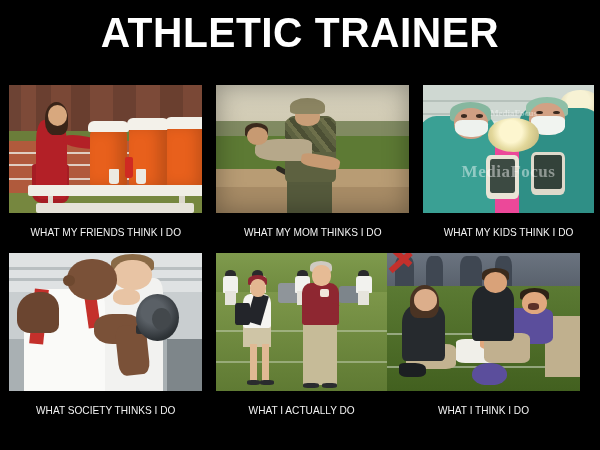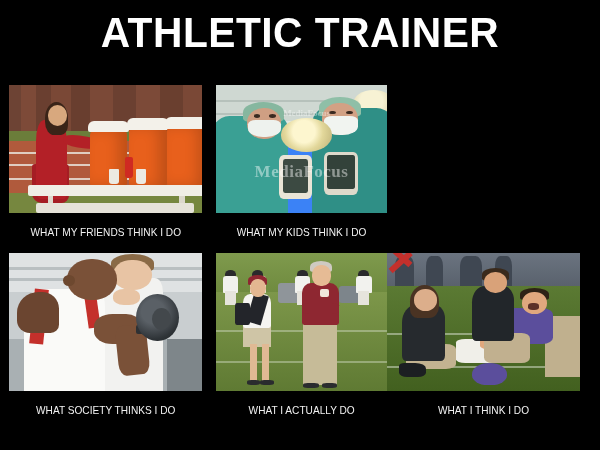--- a/index.html
+++ b/index.html
@@ -124,21 +124,21 @@
   .p2 .helmet   { left:38.5%; top:10%; width:18%; height:13%; background:#8d8663; border-radius:50% 50% 18% 18%; }
   .p2 .legs     { left:37%; top:70%; width:23%; height:30%; background:#555a3c; }
   .p2 .child-b  { left:20%; top:42%; width:30%; height:17%; background:#b6a88a; border-radius:40% 20% 20% 40%; }
   .p2 .child-h  { left:16%; top:33%; width:11%; height:14%; background:#c79a72; border-radius:50%; }
   .p2 .child-hair{ left:15%; top:30%; width:12%; height:11%; background:#3b2a1c; border-radius:50% 50% 20% 20%; }
   .p2 .child-leg{ left:44%; top:55%; width:20%; height:10%; background:#c79a72; border-radius:30%; transform:rotate(10deg); }
   .p2 .rifle    { left:30%; top:70%; width:22%; height:4%; background:#2d2a22; transform:rotate(28deg); border-radius:2px; }
   .p2 .vignette { left:0; top:0; width:100%; height:100%; box-shadow: inset 0 0 26px rgba(0,0,0,.35); }
 
   
-  .p3 { background: #3b82f6; }
+  .p3 { background: #ec4899; }
   .p3 .ceil   { left:0; top:0; width:100%; height:30%; background:#cfd8d2; }
   .p3 .ceilline{ position:absolute; left:0; width:100%; height:2px; background:#b6c1bb; }
   .p3 .wall   { left:0; top:28%; width:100%; height:18%; background:#dfe6e0; }
   .p3 .gownL  { left:-4%; top:24%; width:46%; height:76%; background:#3aa094; border-radius:26% 14% 0 0; }
   .p3 .gownR  { left:56%; top:18%; width:50%; height:82%; background:#2f8f86; border-radius:16% 24% 0 0; }
   .p3 .headL  { left:18%; top:18%; width:20%; height:24%; background:#cf9f83; border-radius:48%; }
   .p3 .capL   { left:16%; top:13%; width:24%; height:16%; background:#86b79f; border-radius:50% 50% 18% 18%; }
   .p3 .maskL  { left:19%; top:27%; width:19%; height:14%; background:#eef2ee; border-radius:24% 24% 46% 46%; }
   .p3 .eyeL1  { left:22%; top:23%; width:4%; height:3%; background:#3a2a20; border-radius:50%; }
   .p3 .eyeL2  { left:31%; top:23%; width:4%; height:3%; background:#3a2a20; border-radius:50%; }
@@ -274,20 +274,41 @@
           <div class="fig cup"></div>
           <div class="fig cup2"></div>
           <div class="fig bleg" style="left:20%"></div>
           <div class="fig bleg" style="left:88%"></div>
           <div class="fig bench"></div>
           <div class="fig bench2"></div>
         </div>
         <div class="caption">WHAT MY FRIENDS THINK I DO</div>
       </div>
 
+      <div class="cell cell-2">
+        <div class="photo p2">
+          <div class="layer sky2"></div>
+          <div class="layer trees"></div>
+          <div class="layer field"></div>
+          <div class="layer dirt"></div>
+          <div class="layer dirt2"></div>
+          <div class="fig rifle"></div>
+          <div class="fig legs"></div>
+          <div class="fig sold-body"></div>
+          <div class="fig sold-cam"></div>
+          <div class="fig child-b"></div>
+          <div class="fig child-leg"></div>
+          <div class="fig child-hair"></div>
+          <div class="fig child-h"></div>
+          <div class="fig sold-head"></div>
+          <div class="fig helmet"></div>
+          <div class="layer vignette"></div>
+        </div>
+        <div class="caption">WHAT MY MOM THINKS I DO</div>
+      </div>
 
       <div class="cell cell-3">
         <div class="photo p3">
           <div class="layer ceil"></div>
           <div class="ceilline" style="top:12%"></div>
           <div class="ceilline" style="top:22%"></div>
           <div class="layer wall"></div>
           <div class="fig lamp2"></div>
           <div class="fig gownL"></div>
           <div class="fig gownR"></div>

